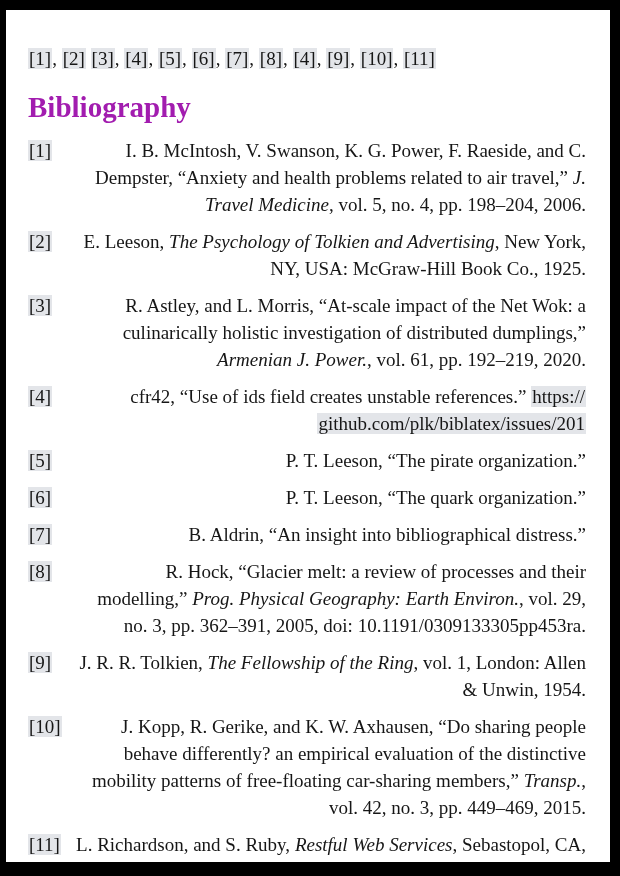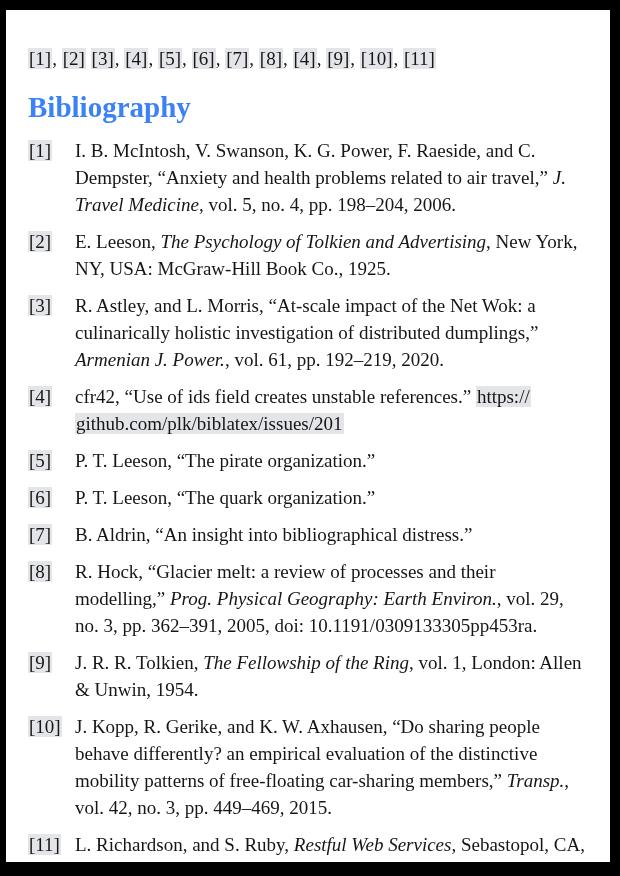--- a/index.html
+++ b/index.html
@@ -35,21 +35,21 @@
   }
   .cite-ref {
     background: var(--highlight);
     padding: 0 1px;
   }
   .page-heading {
     font-size: 29px;
     line-height: 34px;
     font-weight: bold;
     margin: 16px 0 13px 0;
-    color: #3b82f6;
+    color: #a21caf;
   }
   .bib-list {
     margin: 0; padding: 0;
     list-style: none;
   }
   .entry {
     display: flex;
     font-size: 19px;
     line-height: 27px;
     margin: 0 0 10px 0;
@@ -57,20 +57,21 @@
   .entry-label-cell {
     flex: 0 0 47px;
   }
   .entry-label {
     background: var(--highlight);
     padding: 0 1px;
   }
   .entry-text {
     flex: 1 1 auto;
     min-width: 0;
+    text-align: right;
   }
   .seg-plain { font-style: normal; }
   .seg-italic { font-style: italic; }
   .seg-link {
     background: var(--highlight);
     padding: 0 1px;
     box-decoration-break: clone;
     -webkit-box-decoration-break: clone;
   }
 </style>

